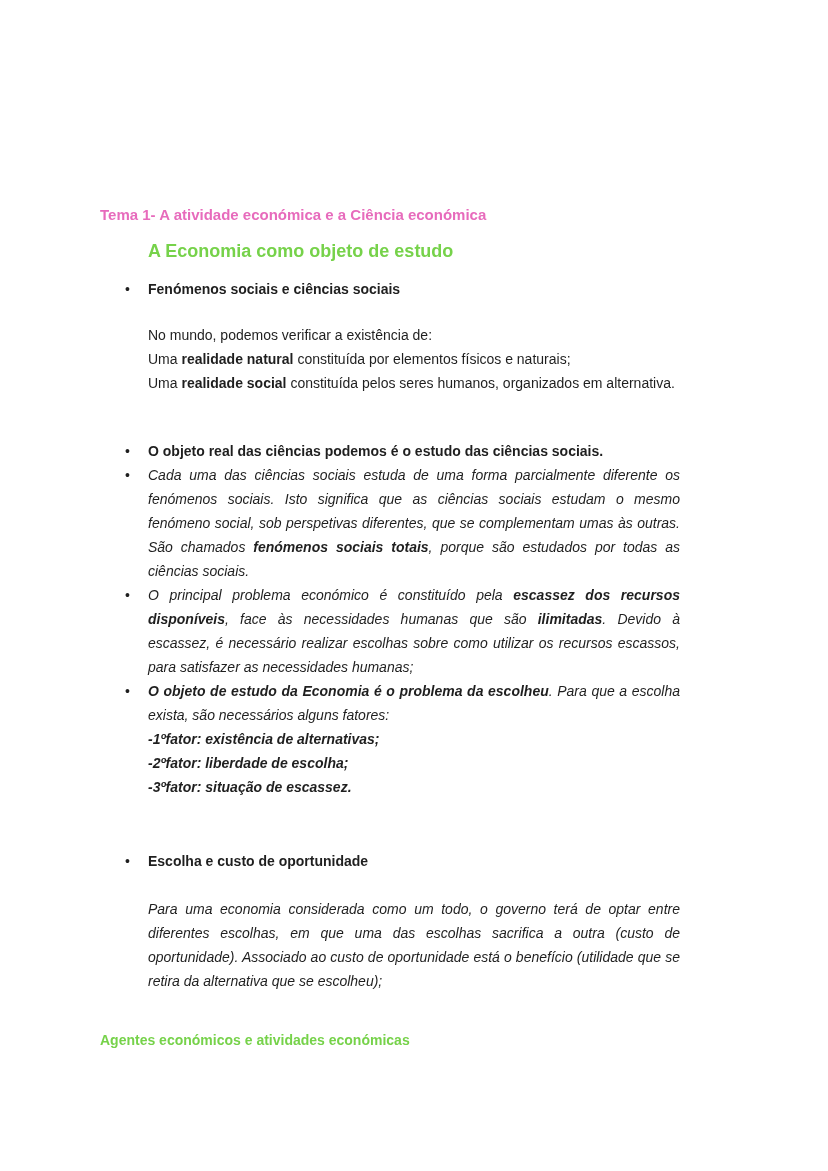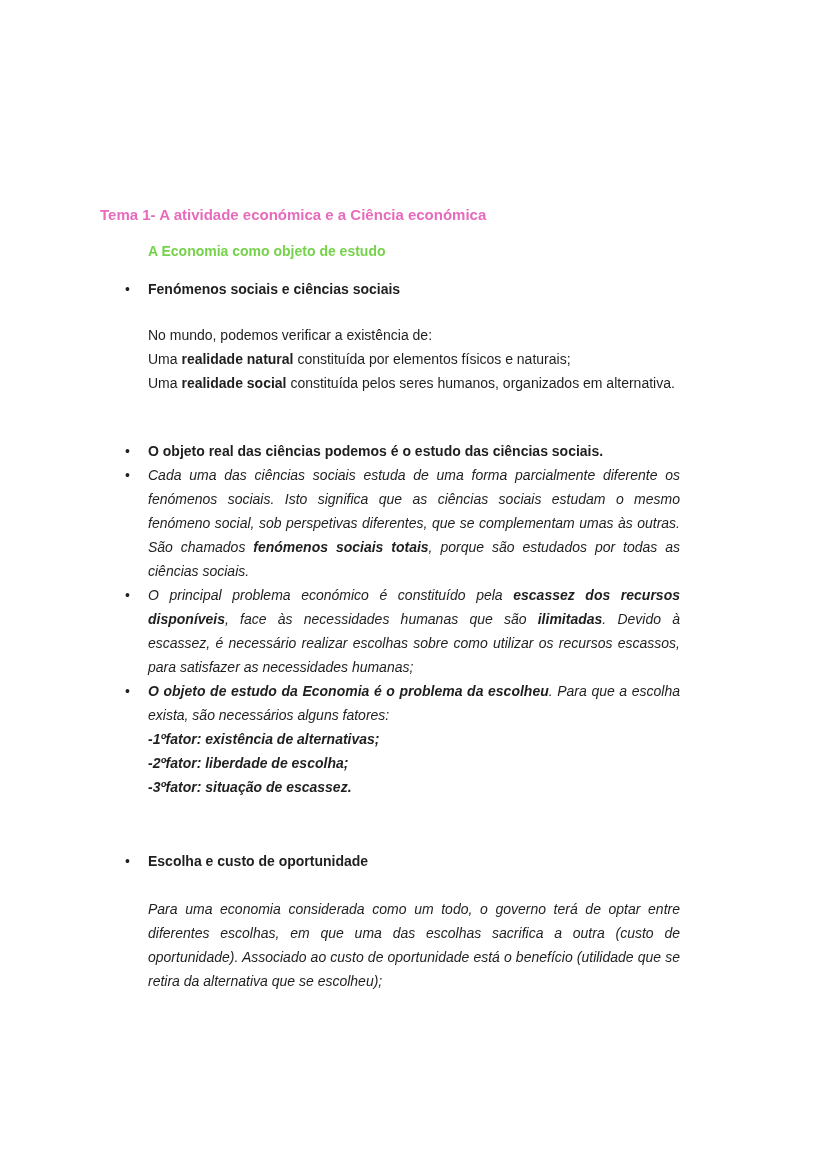--- a/index.html
+++ b/index.html
@@ -20,21 +20,21 @@
     width:780px;height:1171px;
     padding:206px 100px 0 148px;
     position:relative;
   }
   h1.doc-title{
     font-size:15px;line-height:18px;font-weight:700;
     color:var(--title);
     margin:0 0 18px -48px;
   }
   h2.doc-subtitle{
-    font-size:14px;line-height:18px;font-weight:700;
+    font-size:18px;line-height:18px;font-weight:700;
     color:var(--subtitle);
     margin:0 0 17px 0;
   }
   h2.doc-footer-heading{
     font-size:14px;line-height:18px;font-weight:700;
     color:var(--subtitle);
     margin:38px 0 0 -48px;
   }
   .bullet-item{
     position:relative;
@@ -96,14 +96,15 @@
 -3ºfator: situação de escassez.</span></div>
   </div>
 
   <div class="bullet-item mt-gap-lg mb-gap-md">
     <span class="marker">•</span>
     <div class="runs"><span class="bold">Escolha e custo de oportunidade</span></div>
   </div>
 
   <p class="para runs justify"><span>Para uma economia considerada como um todo, o governo terá de optar entre diferentes escolhas, em que uma das escolhas sacrifica a outra (custo de oportunidade). Associado ao custo de oportunidade está o benefício (utilidade que se retira da alternativa que se escolheu);</span></p>
 
+  <h2 class="doc-footer-heading">Agentes económicos e atividades económicas</h2>
 
 </div>
 
 </body></html>

